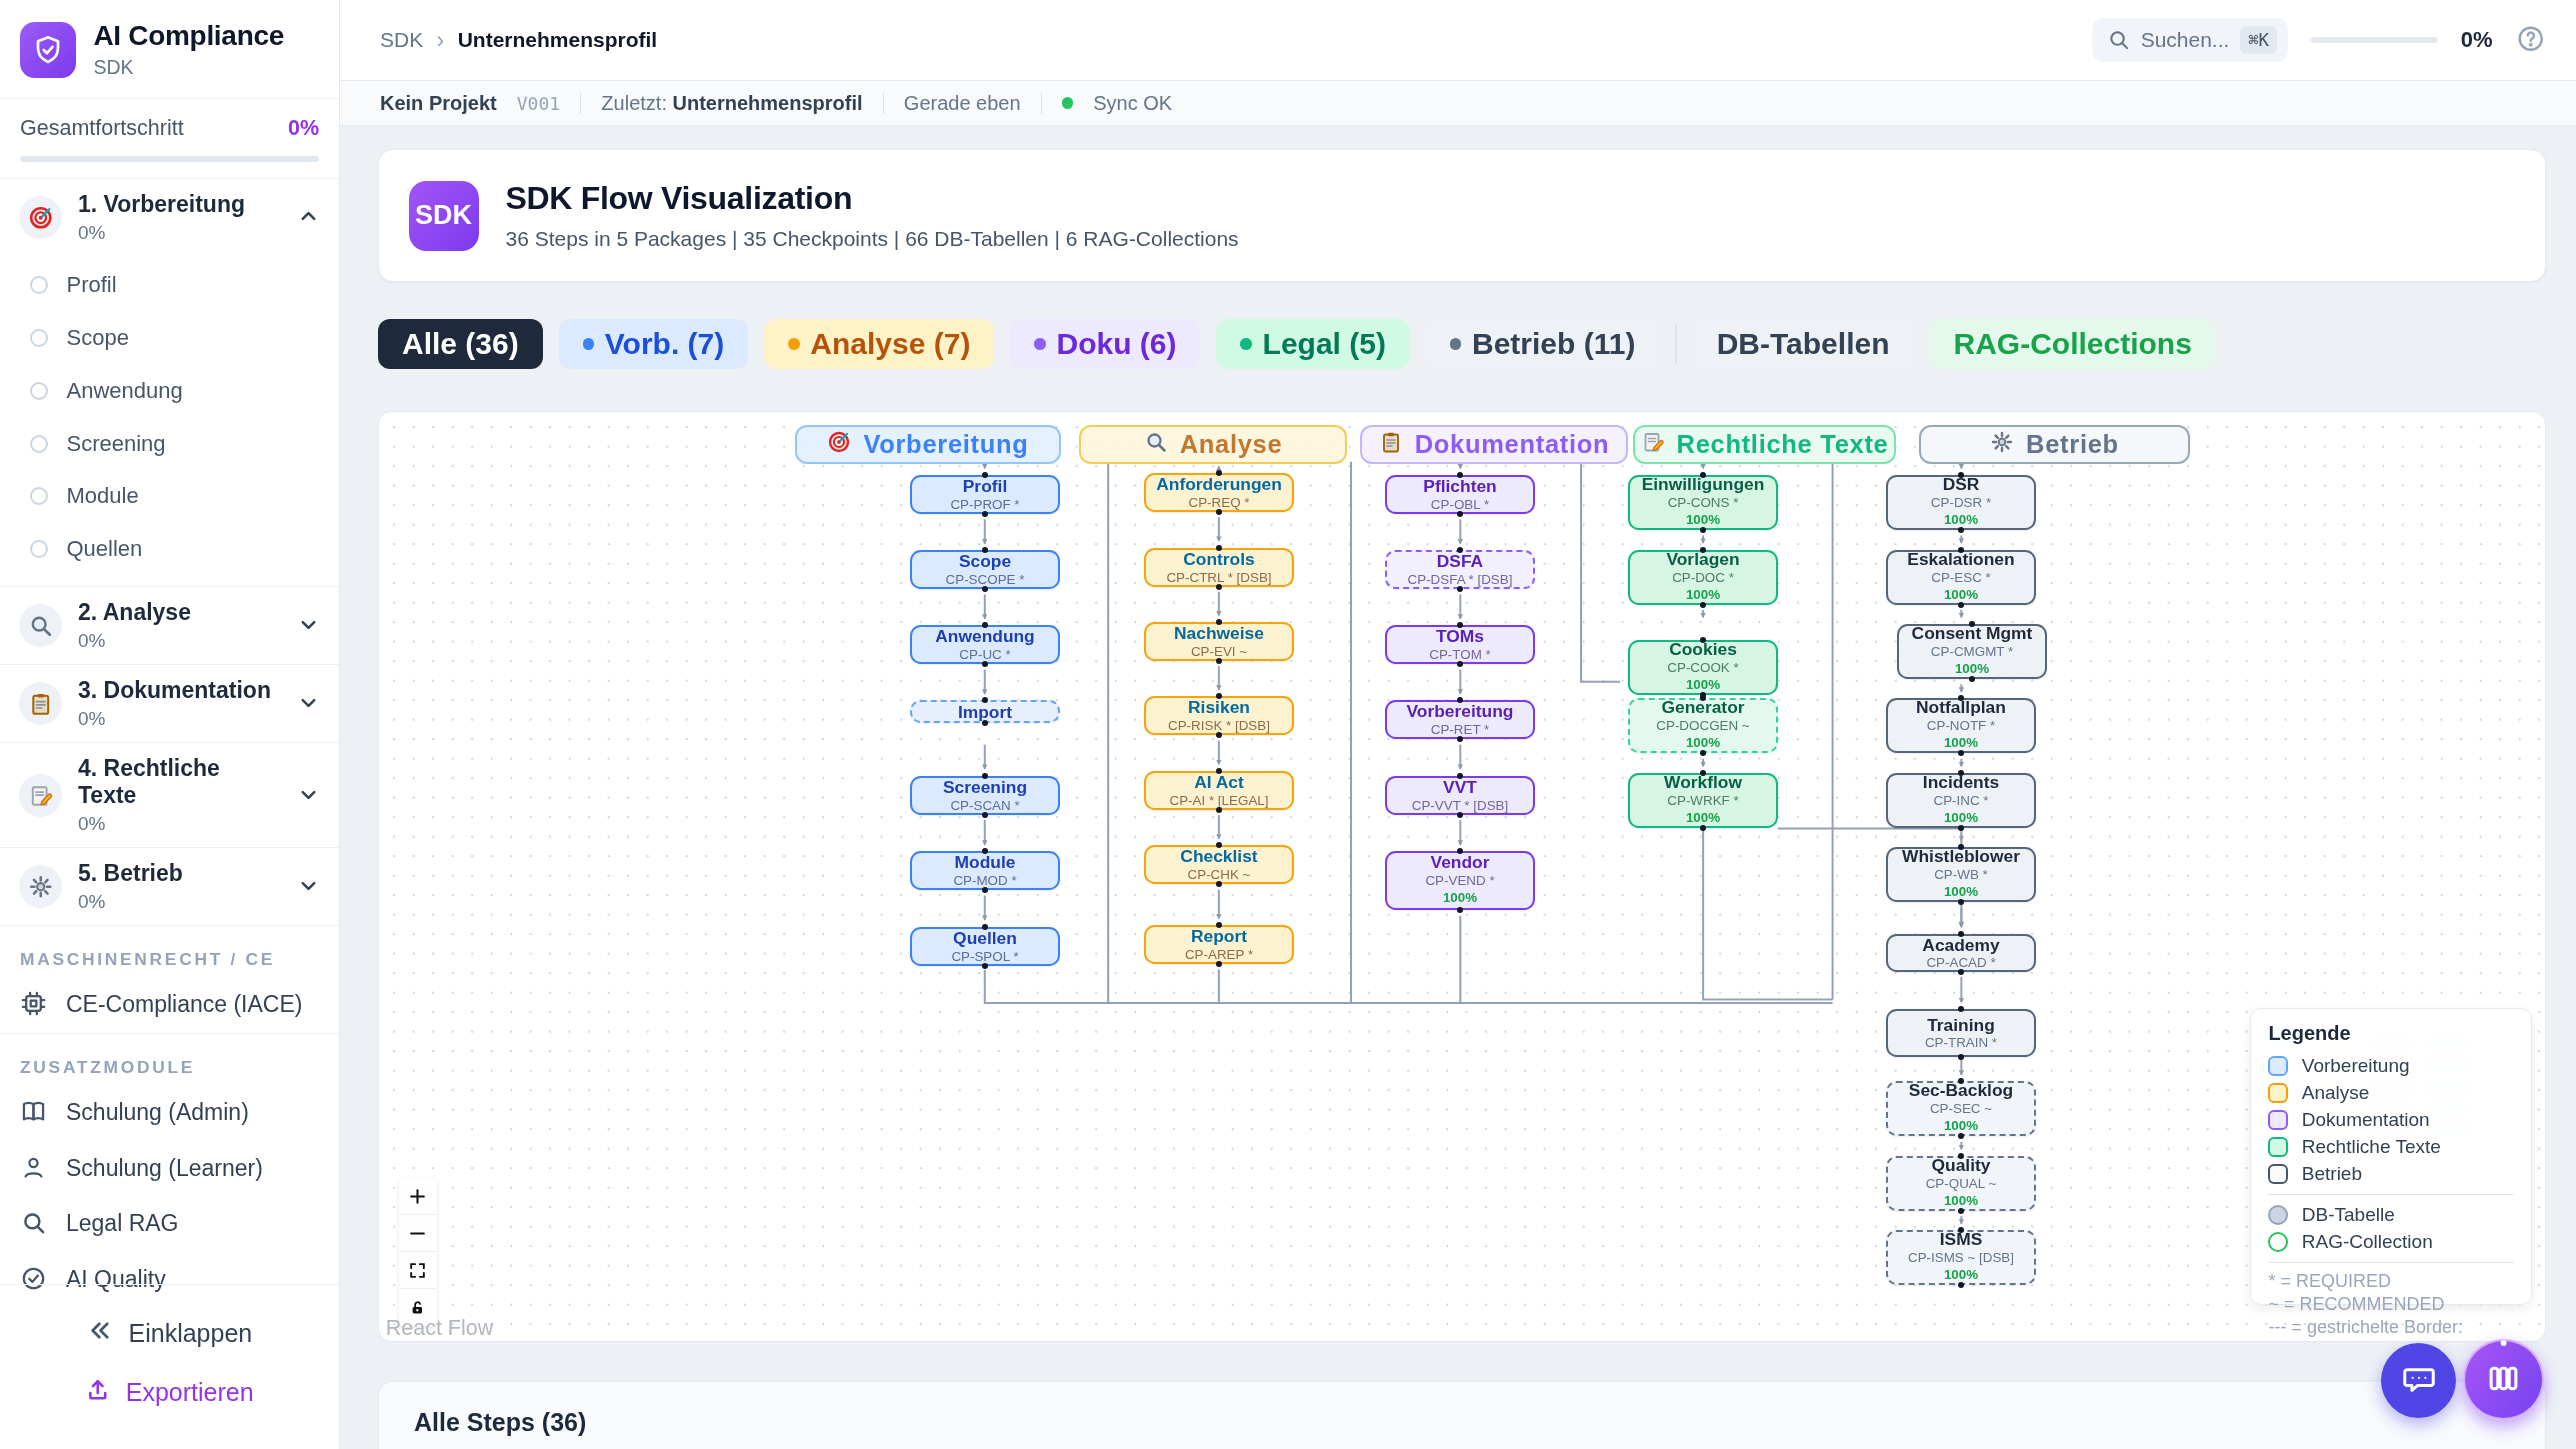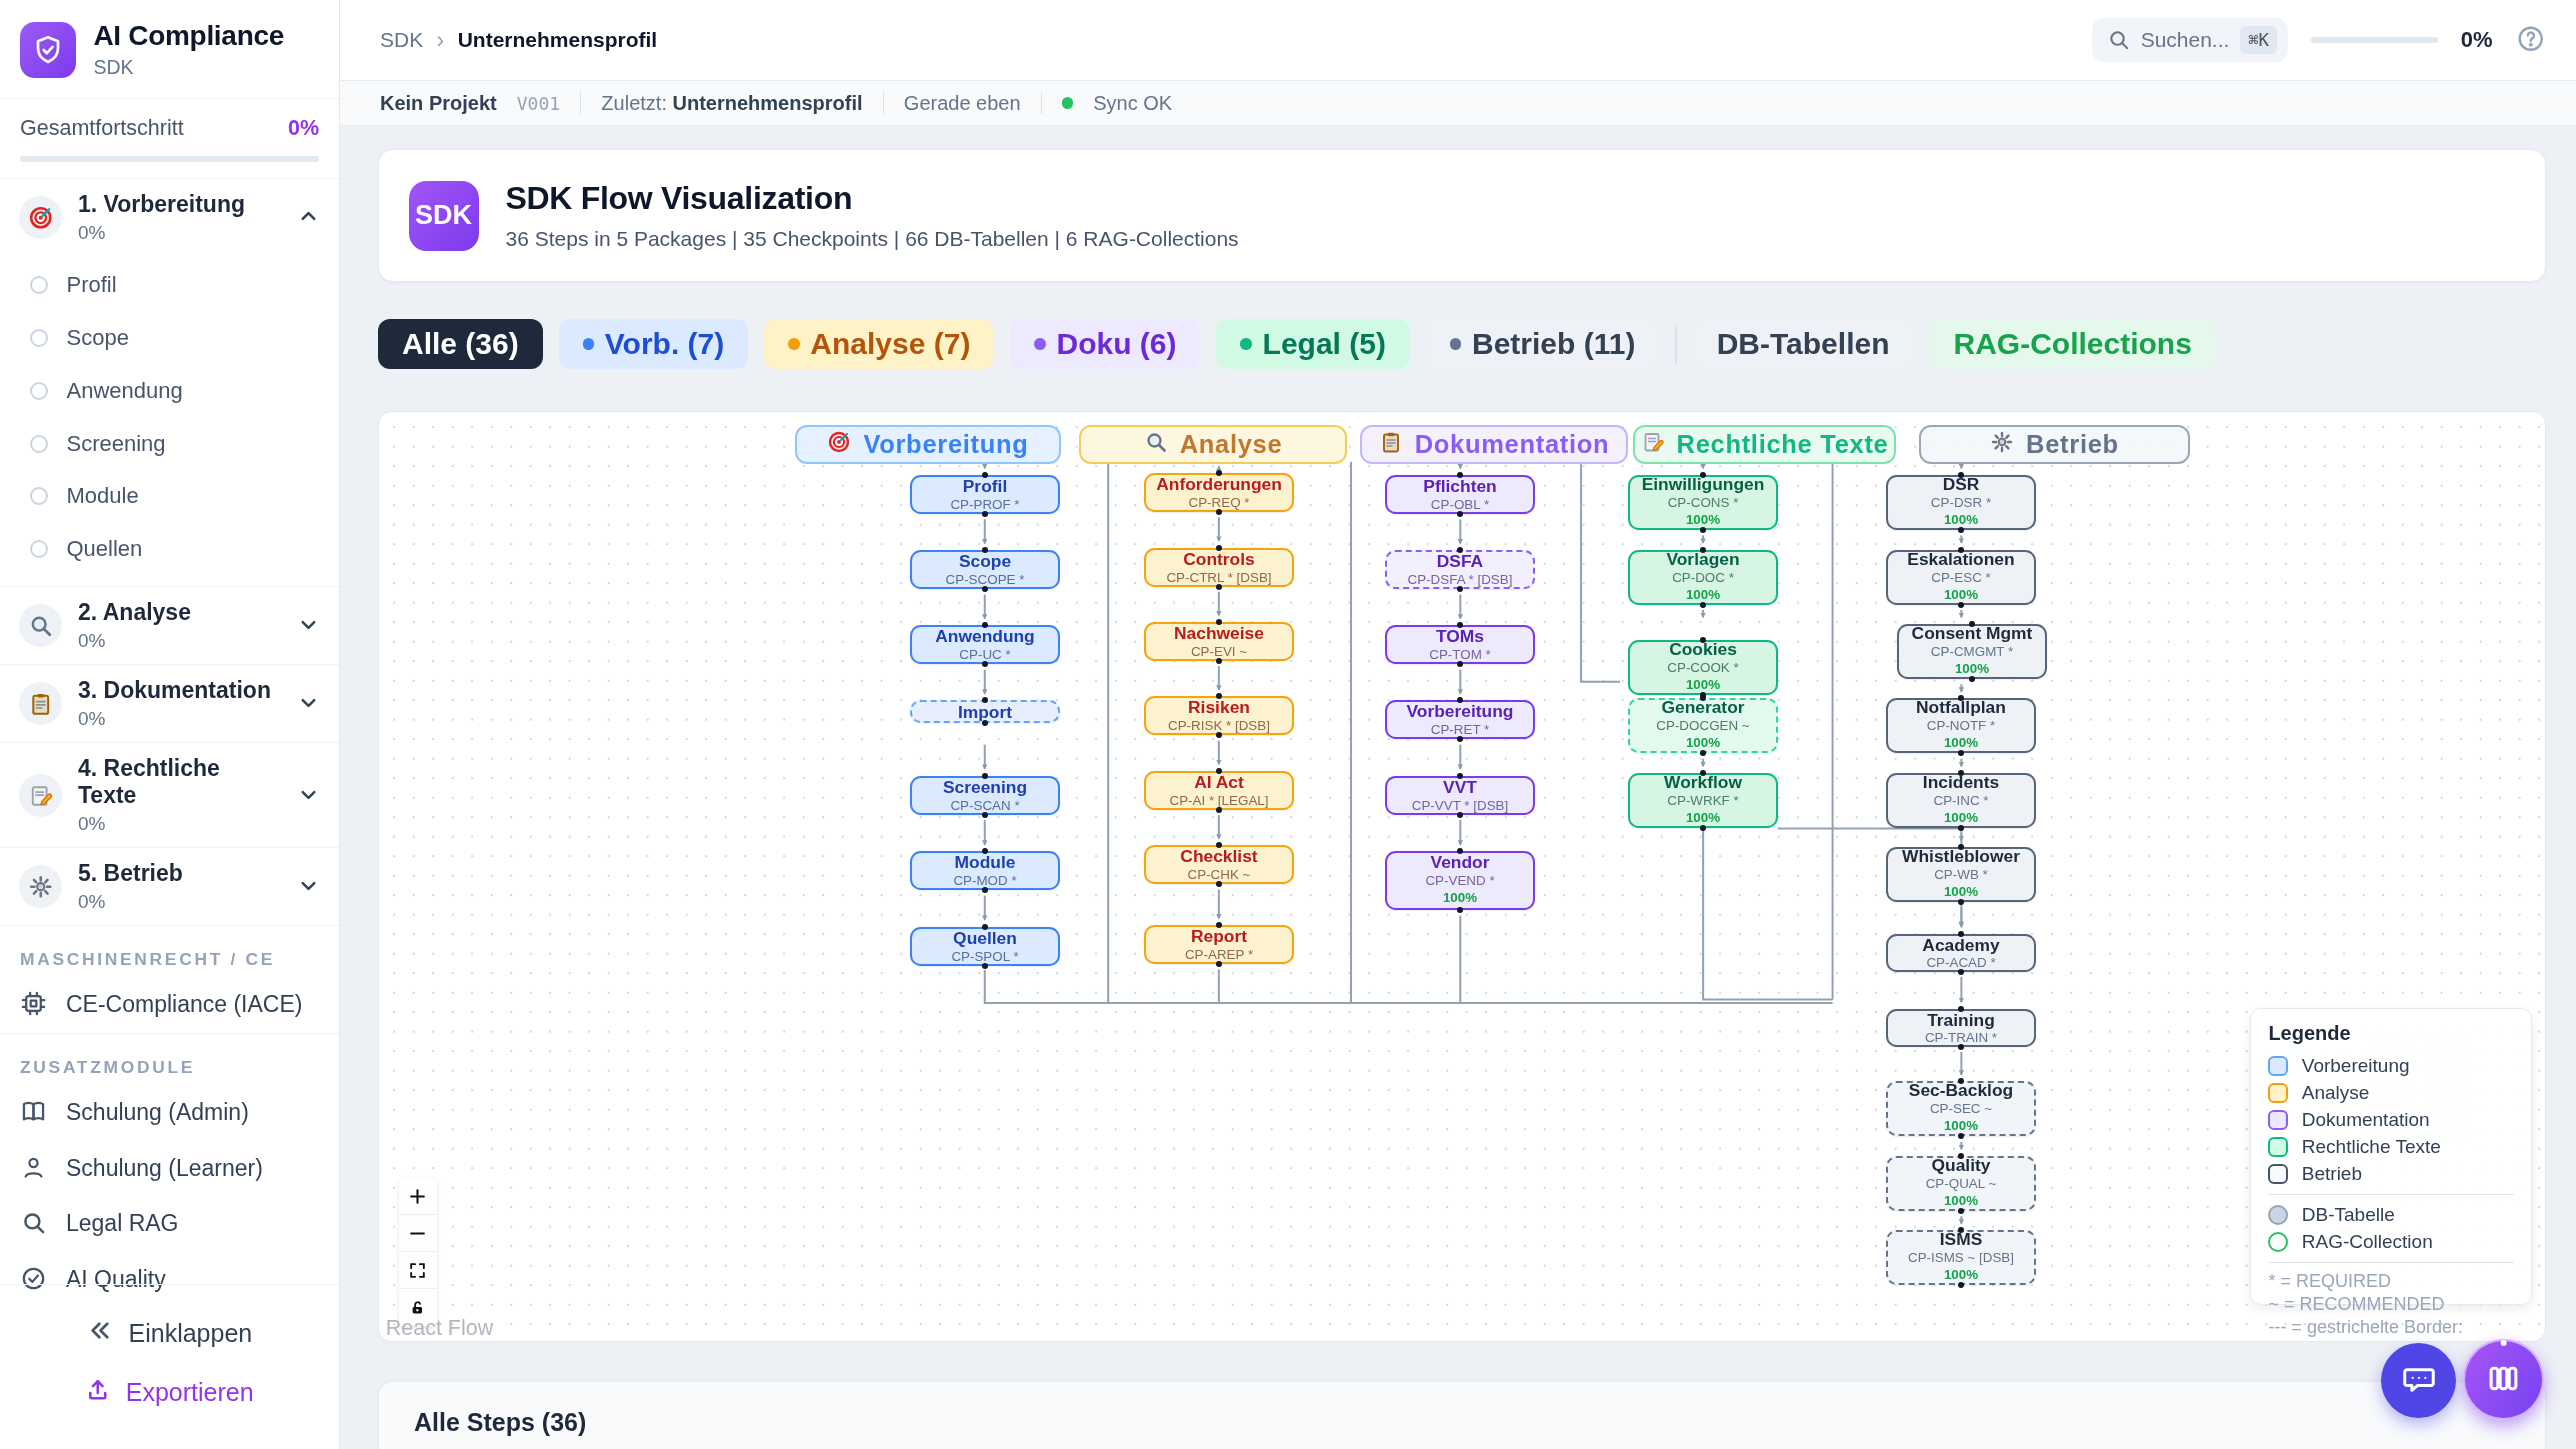--- a/index.html
+++ b/index.html
@@ -120,21 +120,21 @@
   .node::before, .node::after { content:""; position:absolute; left:50%; transform:translateX(-50%);
           width:6px; height:6px; border-radius:50%; background:#111827; }
   .node::before { top:-4.7px; } .node::after { bottom:-4.7px; }
   .node .nt { font-size:17.4px; font-weight:bold; line-height:20px; }
   .node .nc { font-size:13.4px; line-height:16px; }
   .node .np { font-size:13.4px; font-weight:bold; color:#16a34a; line-height:15.4px; margin-top:0.7px;}
   .node .nbar { width:82%; height:4px; border-radius:2.7px; background:#22c55e; margin-top:2px; }
   .node.dashed { border-style:dashed; }
   .node.blue  { background:#dbeafe; border-color:#3b82f6; } .node.blue .nt{color:#1e40af;} .node.blue .nc{color:#5a6f93;}
   .node.blue.dashed { background:#e7effc; border-color:#60a5fa; }
-  .node.amber { background:#fdf2cf; border-color:#f5a50b; } .node.amber .nt{color:#b91c1c;} .node.amber .nc{color:#8d6a4a;}
+  .node.amber { background:#fdf2cf; border-color:#f5a50b; } .node.amber .nt{color:#0369a1;} .node.amber .nc{color:#8d6a4a;}
   .node.purple{ background:#eceafc; border-color:#7c3aed; } .node.purple .nt{color:#5b21b6;} .node.purple .nc{color:#75659a;}
   .node.purple.dashed { background:#f2effe; border-color:#8b5cf6; }
   .node.green { background:#d6f5e3; border-color:#10b981; } .node.green .nt{color:#065f46;} .node.green .nc{color:#4d7c67;}
   .node.green.dashed { background:#e4f9ee; border-color:#34d399; }
   .node.slate { background:#eef2f7; border-color:#56657a; } .node.slate .nt{color:#1e293b;} .node.slate .nc{color:#64748b;}
   .node.slate.dashed { background:#f1f5f9; border-color:#64748b; }
 
   .edges { position:absolute; left:0; top:0; z-index:2; pointer-events:none; }
 
   
@@ -737,21 +737,21 @@
         <div class="node slate" style="left: 1507px; top: 435px; height: 55px;">
           <div class="nt">Whistleblower</div>
           <div class="nc">CP-WB *</div>
           <div class="np">100%</div>
           <div class="nbar"></div>
         </div>
         <div class="node slate" style="left: 1507px; top: 522px; height: 38px;">
           <div class="nt">Academy</div>
           <div class="nc">CP-ACAD *</div>
         </div>
-        <div class="node slate" style="left: 1507px; top: 597px; height: 38px;">
+        <div class="node slate" style="left: 1507px; top: 597px; height: 48px;">
           <div class="nt">Training</div>
           <div class="nc">CP-TRAIN *</div>
         </div>
         <div class="node slate dashed" style="left: 1507px; top: 669px; height: 55px;">
           <div class="nt">Sec-Backlog</div>
           <div class="nc">CP-SEC ~</div>
           <div class="np">100%</div>
           <div class="nbar"></div>
         </div>
         <div class="node slate dashed" style="left: 1507px; top: 744px; height: 55px;">

